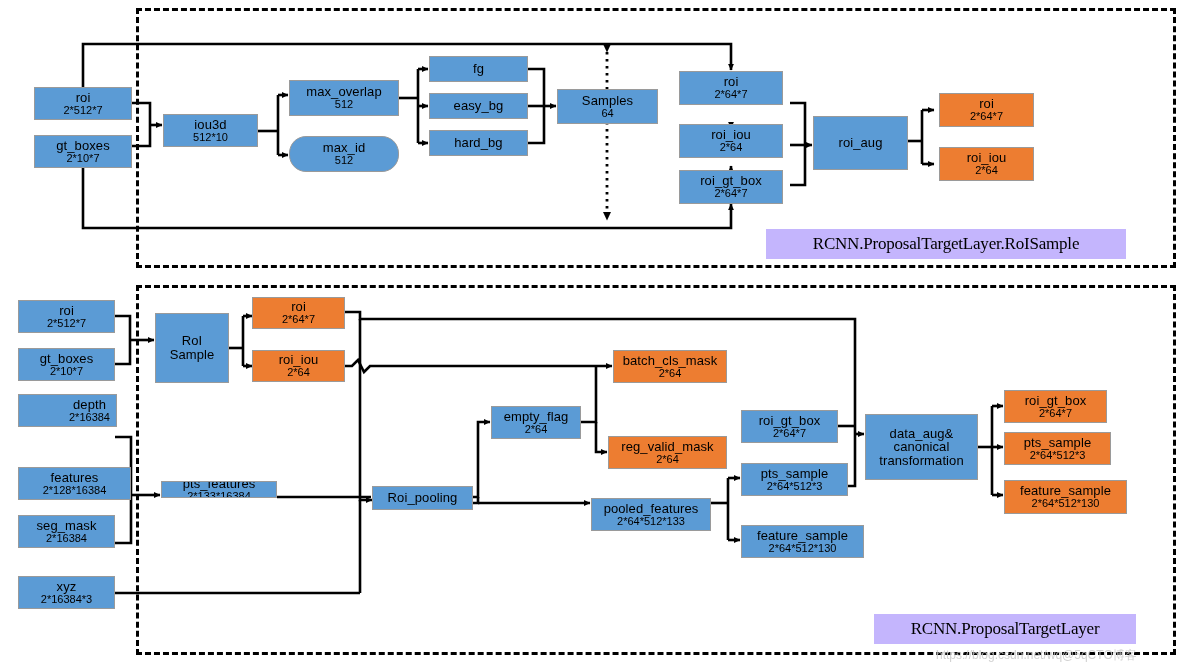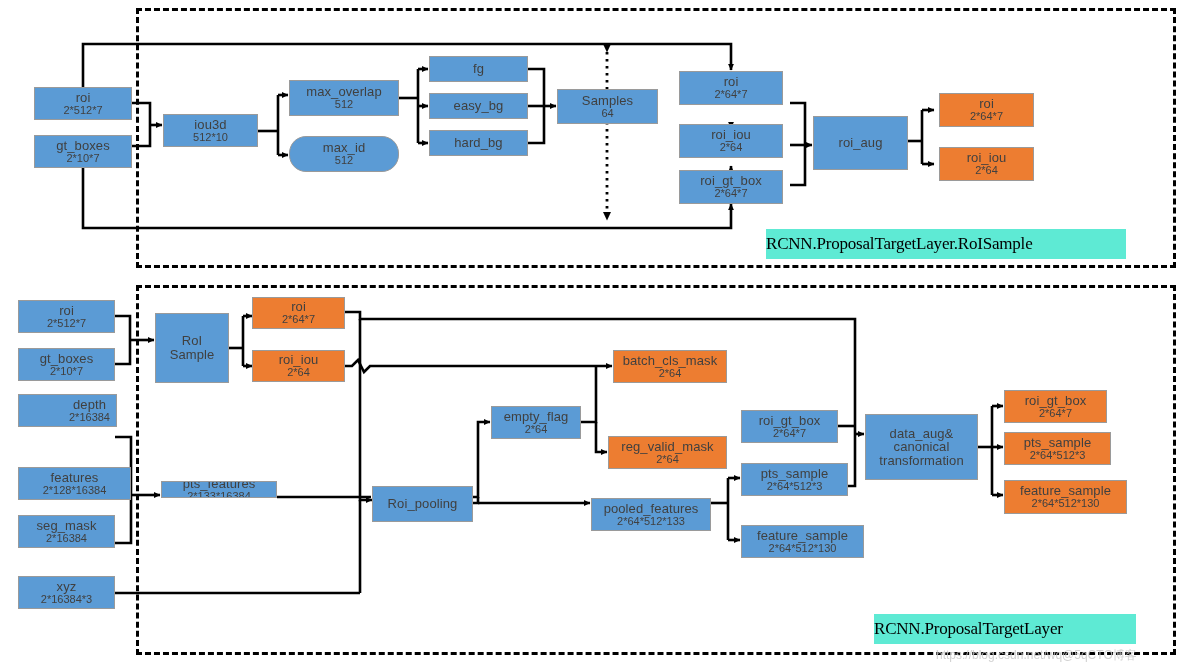--- a/index.html
+++ b/index.html
@@ -1,27 +1,27 @@
 <!DOCTYPE html>
 <html><head>
 <meta charset="utf-8">
 <style>
   html,body{margin:0;padding:0;background:#ffffff;}
   body{width:1184px;height:666px;position:relative;overflow:hidden;
        font-family:"Liberation Sans", sans-serif;}
   #canvas{position:absolute;left:0;top:0;width:1184px;height:666px;}
   .node{position:absolute;box-sizing:border-box;border:1px solid #9a9a9a;
         display:flex;flex-direction:column;align-items:center;justify-content:center;
-        color:#404040;text-align:center;line-height:1.05;overflow:hidden;}
+        color:#000000;text-align:center;line-height:1.05;overflow:hidden;}
   .node .nm{font-size:13px;letter-spacing:.1px;}
   .node .dim{font-size:11px;}
   .node.blue{background:#5B9BD5;}
   .node.orange{background:#ED7D31;}
-  .redlabel{position:absolute;background:#5eead4;color:#000000;
-            display:flex;align-items:center;justify-content:flex-start;
+  .redlabel{position:absolute;background:#c4b5fd;color:#000000;
+            display:flex;align-items:center;justify-content:center;
             font-family:"Liberation Serif", serif;font-size:17px;
             letter-spacing:-.2px;white-space:nowrap;}
   .wmark{position:absolute;color:#c9c9c9;font-size:12px;white-space:nowrap;
          font-family:"Liberation Sans", sans-serif;opacity:.85;}
   .dashframe{position:absolute;box-sizing:border-box;
              border:3px dashed #000000;}
 </style>
 </head>
 <body>
 
@@ -226,21 +226,21 @@
   <span class="dim">2*64*7</span>
 </div>
 <div class="node orange" style="left:252px;top:350px;width:93px;height:32px;">
   <span class="nm">roi_iou</span>
   <span class="dim">2*64</span>
 </div>
 <div class="node blue" style="left:161px;top:481px;width:116px;height:17px;align-items:center;">
   <span class="nm">pts_features</span>
   <span class="dim">2*133*16384</span>
 </div>
-<div class="node blue" style="left:372px;top:486px;width:101px;height:36px;">
+<div class="node blue" style="left:372px;top:486px;width:101px;height:24px;">
   <span class="nm">Roi_pooling</span>
 </div>
 <div class="node blue" style="left:491px;top:406px;width:90px;height:33px;">
   <span class="nm">empty_flag</span>
   <span class="dim">2*64</span>
 </div>
 <div class="node orange" style="left:613px;top:350px;width:114px;height:33px;">
   <span class="nm">batch_cls_mask</span>
   <span class="dim">2*64</span>
 </div>

